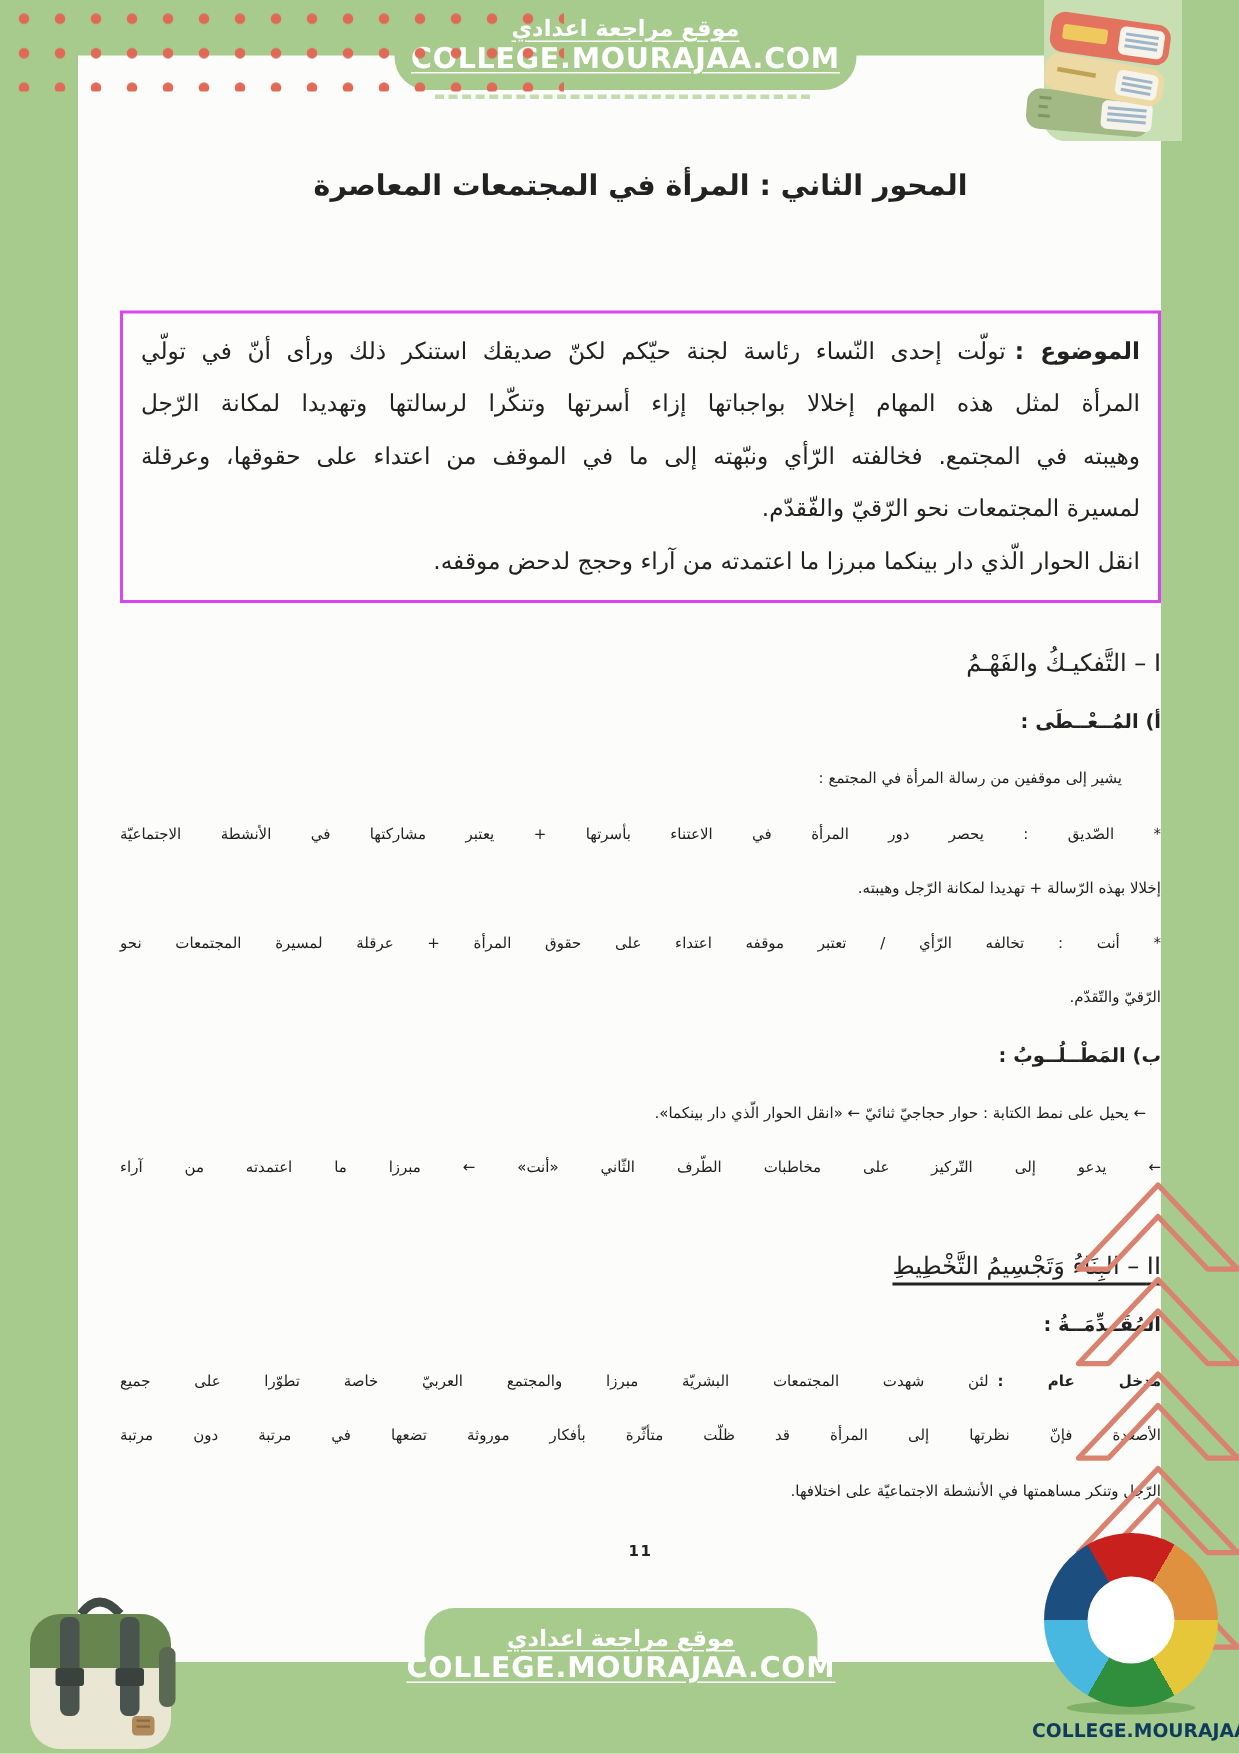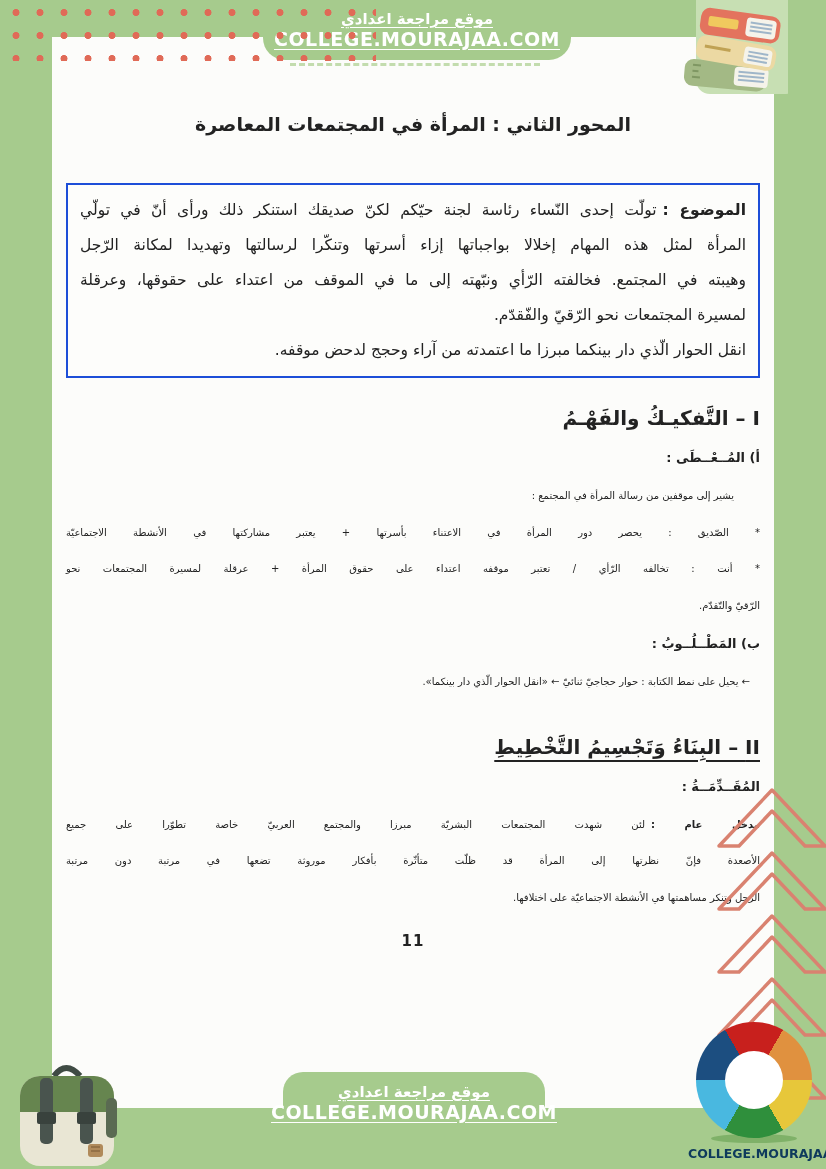--- a/index.html
+++ b/index.html
@@ -2,21 +2,21 @@
 <html lang="ar"><head>
 <meta charset="utf-8">
 <style>
   html,body{margin:0;padding:0;}
   .page{
     position:relative;width:826px;height:1169px;background:#a6cb8d;overflow:hidden;
     font-family:"DejaVu Sans",sans-serif;color:#222;
   }
   
   .paper{position:absolute;left:52px;top:37px;width:722px;height:1071px;background:#fcfcfa;z-index:1;}
-  .content{position:absolute;left:66px;top:37px;width:694px;direction:rtl;z-index:2;}
+  .content{position:absolute;left:80px;top:37px;width:694px;direction:rtl;z-index:2;}
 
   
   .header-tab{
     position:absolute;left:263px;top:0;width:308px;height:60px;background:#a6cb8d;
     border-radius:0 0 22px 22px;display:flex;flex-direction:column;align-items:center;
     justify-content:center;z-index:3;
   }
   .site-ar{font-size:15px;font-weight:bold;color:#ffffff;text-decoration:underline;text-underline-offset:3px;}
   .site-url{font-size:19px;font-weight:bold;color:#ffffff;text-decoration:underline;text-underline-offset:3px;letter-spacing:.5px;}
   .header-dash{position:absolute;left:290px;top:63px;width:250px;border-top:3px dashed #c3dcae;z-index:3;}
@@ -30,37 +30,37 @@
 
   
   .books{position:absolute;right:38px;top:0;z-index:3;}
 
   
   .chev{position:absolute;left:716px;width:112px;height:64px;z-index:5;}
 
   
   .doc-title{margin:74px 0 0;text-align:center;font-size:19px;font-weight:bold;line-height:26px;}
   .subject-box{
-    margin-top:46px;border:2px solid #1d4ed8;padding:8px 12px;background:#fdfdfb;
+    margin-top:70px;border:2px solid #d946ef;padding:8px 12px;background:#fdfdfb;
   }
   .bline{font-size:15.5px;line-height:35px;text-align:right;}
   .bline.fill{text-align:justify;text-align-last:justify;}
   .lead{margin-left:6px;font-weight:bold;}
 
   .body-lines{margin-top:4px;}
   .tline{font-size:10px;line-height:36.5px;text-align:right;}
   .tline.fill{text-align:justify;text-align-last:justify;}
-  .tline.h1{font-size:20px;font-weight:bold;margin-top:20px;line-height:40px;}
+  .tline.h1{font-size:16px;font-weight:normal;margin-top:20px;line-height:40px;}
   .tline.h2{font-size:13px;font-weight:bold;line-height:40px;}
   .tline.underline{text-decoration:underline;text-underline-offset:6px;text-decoration-thickness:2px;}
   .tline.sp-top{margin-top:26px;}
   .tline.indent1{padding-right:26px;}
   .tline.indent2{padding-right:10px;}
 
-  .page-number{margin-top:16px;text-align:center;font-size:15px;font-weight:bold;letter-spacing:1px;}
+  .page-number{margin-top:16px;text-align:center;font-size:10px;font-weight:bold;letter-spacing:1px;}
 
   
   .footer-band{position:absolute;left:0;bottom:0;width:826px;height:61px;background:#a6cb8d;z-index:2;}
   .footer-tab{
     position:absolute;left:283px;top:1072px;width:262px;height:62px;background:#a6cb8d;
     border-radius:20px 20px 0 0;display:flex;flex-direction:column;align-items:center;
     justify-content:center;z-index:3;
   }
   .backpack{position:absolute;left:2px;top:1060px;z-index:4;}
 
@@ -140,24 +140,26 @@
         <div class="bline"><span>لمسيرة المجتمعات نحو الرّقيّ والفّقدّم.</span></div>
         <div class="bline"><span>انقل الحوار الّذي دار بينكما مبرزا ما اعتمدته من آراء وحجج لدحض موقفه.</span></div>
       </div>
 
     <div class="body-lines">
 
     <div class="tline h1"><span>I – التَّفكيـكُ والفَهْـمُ</span></div>
         <div class="tline h2"><span>أ) المُــعْــطَى :</span></div>
         <div class="tline indent1"><span>يشير إلى موقفين من رسالة المرأة في المجتمع :</span></div>
         <div class="tline fill"><span>* الصّديق : يحصر دور المرأة في الاعتناء بأسرتها + يعتبر مشاركتها في الأنشطة الاجتماعيّة</span></div>
+        <div class="tline"><span>إخلالا بهذه الرّسالة + تهديدا لمكانة الرّجل وهيبته.</span></div>
         <div class="tline fill"><span>* أنت : تخالفه الرّأي / تعتبر موقفه اعتداء على حقوق المرأة + عرقلة لمسيرة المجتمعات نحو</span></div>
         <div class="tline"><span>الرّقيّ والتّقدّم.</span></div>
         <div class="tline h2"><span>ب) المَطْــلُــوبُ :</span></div>
         <div class="tline indent2"><span>← يحيل على نمط الكتابة : حوار حجاجيّ ثنائيّ ← «انقل الحوار الّذي دار بينكما».</span></div>
+        <div class="tline fill"><span>← يدعو إلى التّركيز على مخاطبات الطّرف الثّاني «أنت» ← مبرزا ما اعتمدته من آراء</span></div>
         <div class="tline h1 underline sp-top"><span>II – البِنَاءُ وَتَجْسِيمُ التَّخْطِيطِ</span></div>
         <div class="tline h2"><span>المُقَــدِّمَــةُ :</span></div>
         <div class="tline fill"><b class="lead">مدخل عام :</b><span>لئن شهدت المجتمعات البشريّة مبرزا والمجتمع العربيّ خاصة تطوّرا على جميع</span></div>
         <div class="tline fill"><span>الأصعدة فإنّ نظرتها إلى المرأة قد ظلّت متأثّرة بأفكار موروثة تضعها في مرتبة دون مرتبة</span></div>
         <div class="tline"><span>الرّجل وتنكر مساهمتها في الأنشطة الاجتماعيّة على اختلافها.</span></div>
       </div>
 
     <div class="page-number">11</div>
   </div>
 

